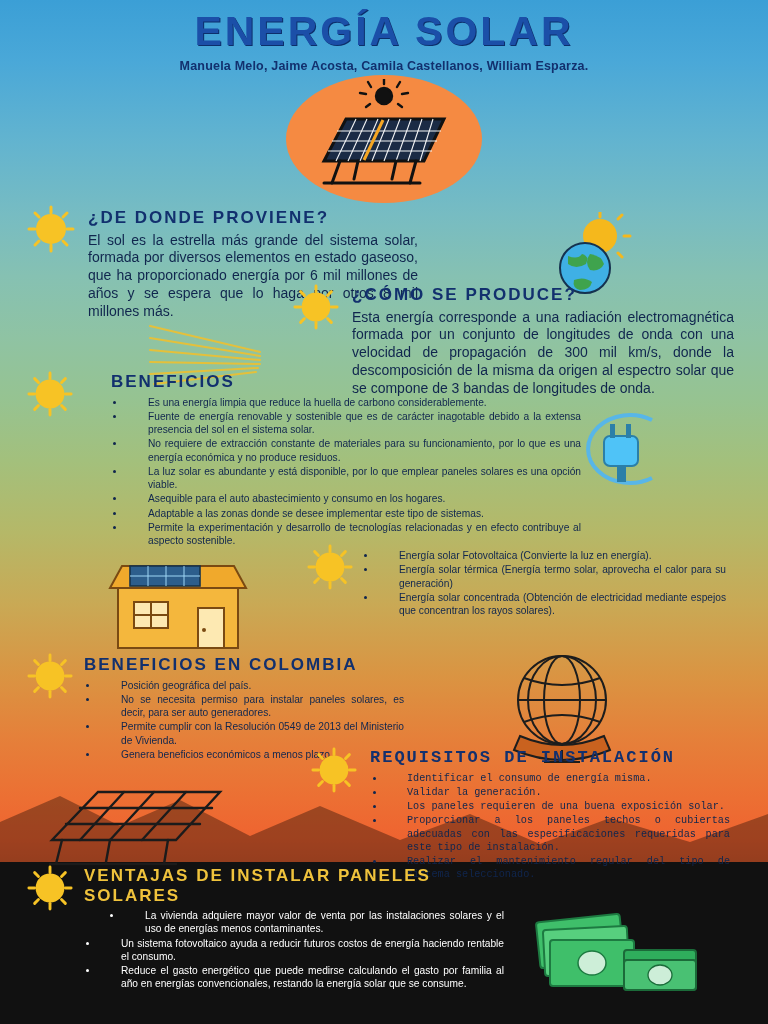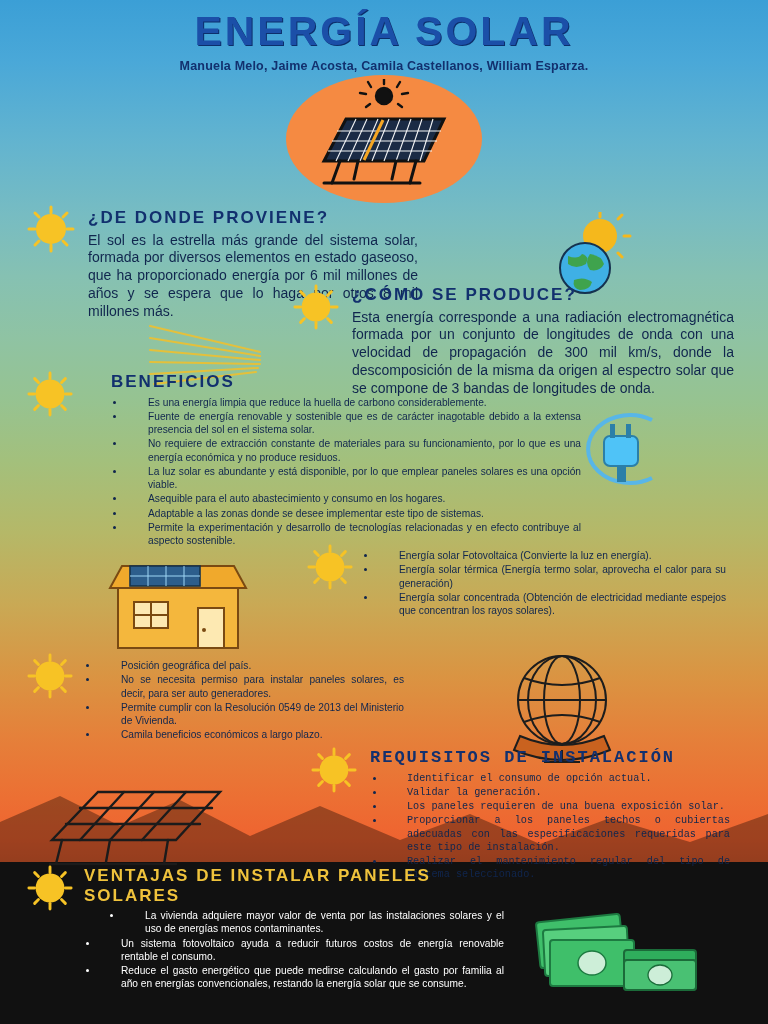--- a/index.html
+++ b/index.html
@@ -322,25 +322,26 @@
       <line x1="34" y1="28" x2="104" y2="28"></line>
     </g>
     <rect x="38" y="54" width="34" height="26" fill="#fde9b2" stroke="#7a4a12" stroke-width="2"></rect>
     <line x1="55" y1="54" x2="55" y2="80" stroke="#7a4a12" stroke-width="2"></line>
     <line x1="38" y1="67" x2="72" y2="67" stroke="#7a4a12" stroke-width="2"></line>
     <rect x="102" y="60" width="26" height="40" fill="#fde9b2" stroke="#7a4a12" stroke-width="2"></rect>
     <circle cx="108" cy="82" r="2" fill="#7a4a12"></circle>
   </svg>
 
   <div class="section" style="left:84px; top:655px; width:320px;">
+    <h2 class="sec-title">BENEFICIOS EN COLOMBIA</h2>
     <ul class="bullets">
       <li>Posición geográfica del país.</li>
       <li>No se necesita permiso para instalar paneles solares, es decir, para ser auto generadores.</li>
       <li>Permite cumplir con la Resolución 0549 de 2013 del Ministerio de Vivienda.</li>
-      <li>Camila beneficios económicos a largo plazo.</li>
+      <li>Genera beneficios económicos a menos plazo.</li>
     </ul>
   </div>
   <svg class="sun" style="left:26px; top:652px;" width="48" height="48" viewBox="0 0 50 50">
     <circle cx="25" cy="25" r="15" fill="#f7c325"></circle>
     <g stroke="#f7c325" stroke-width="3" stroke-linecap="round">
       <line x1="25" y1="3" x2="25" y2="9"></line>
         <line x1="25" y1="41" x2="25" y2="47"></line>
       <line x1="3" y1="25" x2="9" y2="25"></line>
         <line x1="41" y1="25" x2="47" y2="25"></line>
       <line x1="9" y1="9" x2="13" y2="13"></line>
@@ -360,21 +361,21 @@
       <path d="M24,72 q38,-14 76,0"></path>
       <path d="M20,86 q42,18 84,0 l6,14 q-48,20 -96,0 Z" fill="#c9621f" stroke="#1d1d1d"></path>
       <line x1="62" y1="100" x2="62" y2="112"></line>
       <line x1="44" y1="112" x2="80" y2="112"></line>
     </g>
   </svg>
 
   <div class="section" style="left:370px; top:748px; width:360px;font-family:Liberation Mono, monospace;">
     <h2 class="sec-title">REQUISITOS DE INSTALACIÓN</h2>
     <ul class="bullets">
-      <li>Identificar el consumo de opción actual.</li>
+      <li>Identificar el consumo de energía misma.</li>
       <li>Validar la generación.</li>
       <li>Los paneles requieren de una buena exposición solar.</li>
       <li>Proporcionar a los paneles techos o cubiertas adecuadas con las especificaciones requeridas para este tipo de instalación.</li>
       <li>Realizar el mantenimiento regular del tipo de sistema seleccionado.</li>
     </ul>
   </div>
   <svg class="sun" style="left:310px; top:746px;" width="48" height="48" viewBox="0 0 50 50">
     <circle cx="25" cy="25" r="15" fill="#f7c325"></circle>
     <g stroke="#f7c325" stroke-width="3" stroke-linecap="round">
       <line x1="25" y1="3" x2="25" y2="9"></line>
@@ -400,21 +401,21 @@
       <line x1="128" y1="62" x2="124" y2="86"></line>
       <line x1="70" y1="62" x2="66" y2="84"></line>
       <line x1="10" y1="86" x2="136" y2="86"></line>
     </g>
   </svg>
 
   <div class="section dark" style="left:84px; top:866px; width:420px;">
     <h2 class="sec-title">VENTAJAS DE INSTALAR PANELES SOLARES</h2>
     <ul class="bullets" style="color:#ffffff;">
       <li style="color:#ffffff;margin-left:24px;">La vivienda adquiere mayor valor de venta por las instalaciones solares y el uso de energías menos contaminantes.</li>
-      <li style="color:#ffffff;">Un sistema fotovoltaico ayuda a reducir futuros costos de energía renovable rentable el consumo.</li>
+      <li style="color:#ffffff;">Un sistema fotovoltaico ayuda a reducir futuros costos de energía haciendo rentable el consumo.</li>
       <li style="color:#ffffff;">Reduce el gasto energético que puede medirse calculando el gasto por familia al año en energías convencionales, restando la energía solar que se consume.</li>
     </ul>
   </div>
   <svg class="sun" style="left:26px; top:864px;" width="48" height="48" viewBox="0 0 50 50">
     <circle cx="25" cy="25" r="15" fill="#f7c325"></circle>
     <g stroke="#f7c325" stroke-width="3" stroke-linecap="round">
       <line x1="25" y1="3" x2="25" y2="9"></line>
         <line x1="25" y1="41" x2="25" y2="47"></line>
       <line x1="3" y1="25" x2="9" y2="25"></line>
         <line x1="41" y1="25" x2="47" y2="25"></line>

